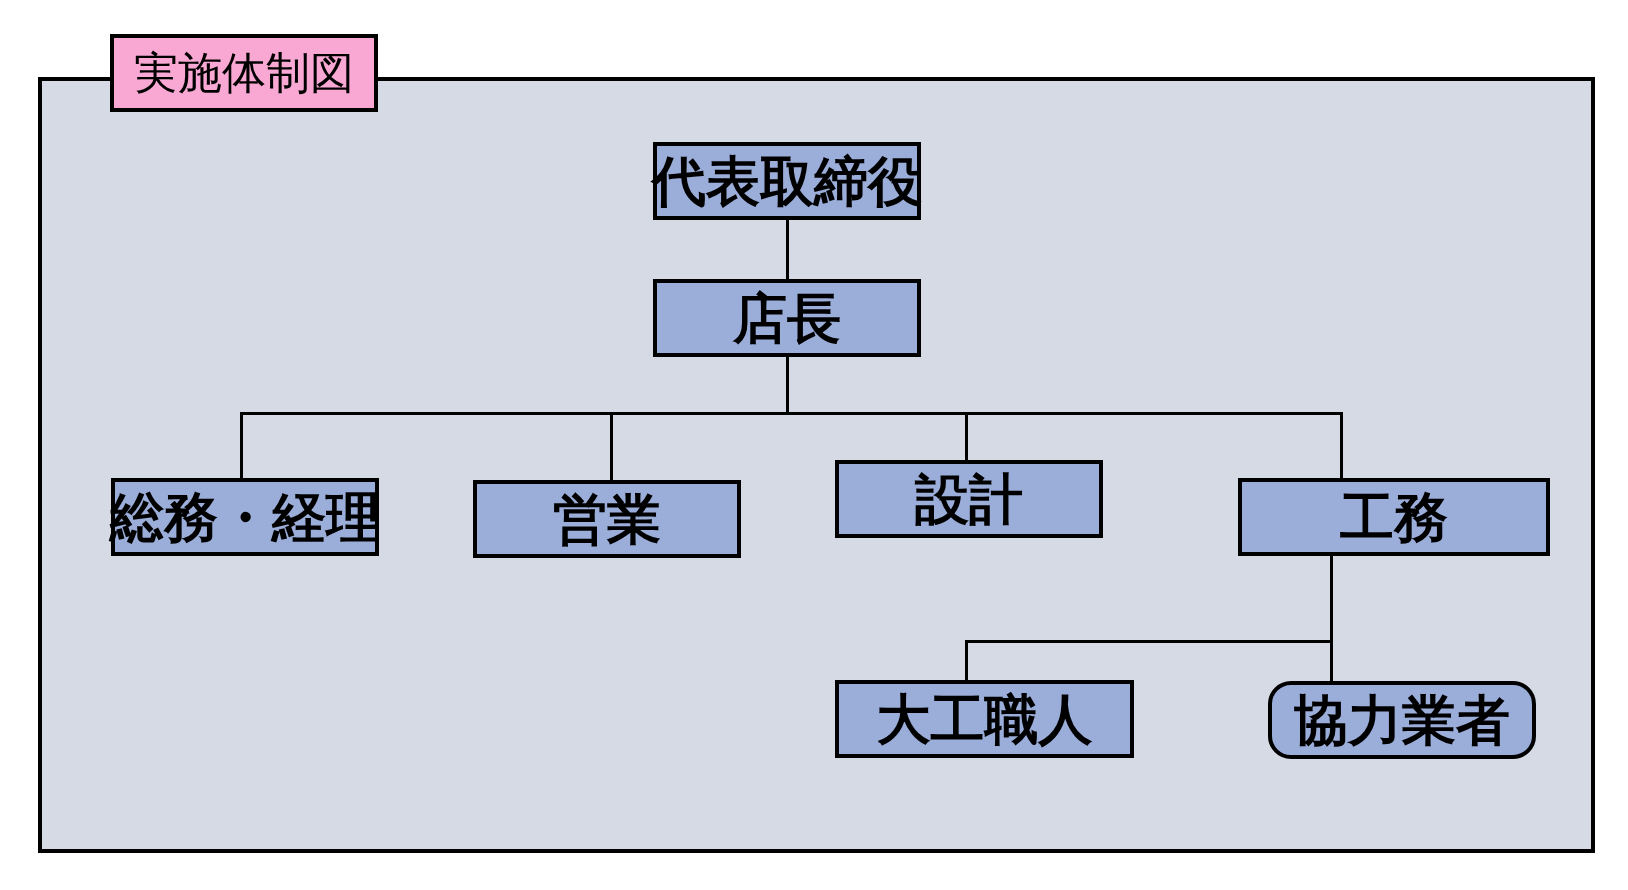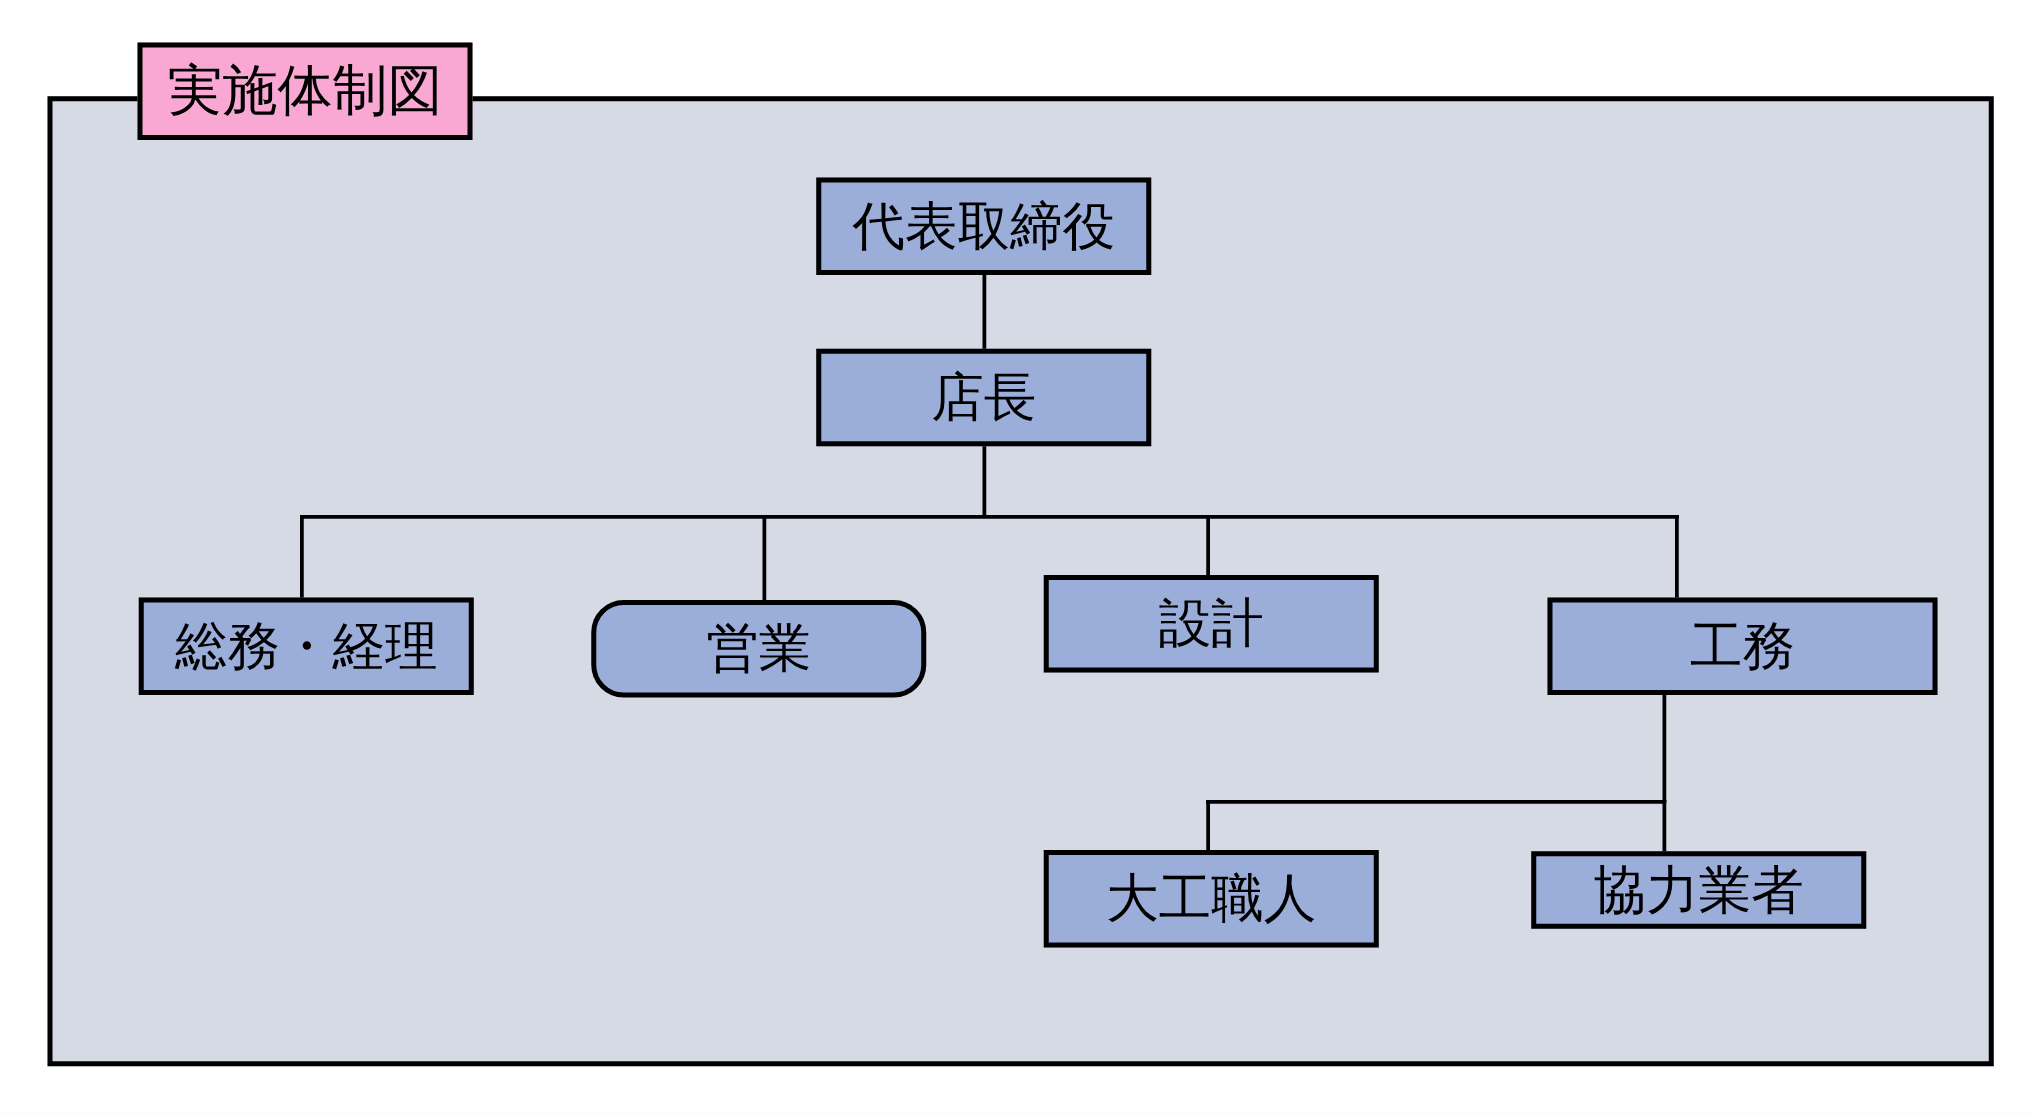--- a/index.html
+++ b/index.html
@@ -61,24 +61,25 @@
     position: absolute;
     background: #9badd9;
     border: 4px solid #000000;
     box-sizing: border-box;
     display: flex;
     align-items: center;
     justify-content: center;
     z-index: 3;
   }
   .node .label {
-    font-size: 42px;
+    font-size: 54px;
     line-height: 1;
     color: #000000;
     white-space: nowrap;
+    font-weight: bold;
   }
 
   
   .conn {
     position: absolute;
     background: #000000;
     z-index: 1;
   }
   .conn.v { width: 3px; }
   .conn.h { height: 3px; }
@@ -111,37 +112,37 @@
   </div>
 
   <div class="node" style="left:653px; top:279px; width:268px; height:78px;justify-content:center;">
     <span class="label">店長</span>
   </div>
 
   <div class="node" style="left:111px; top:478px; width:268px; height:78px;">
     <span class="label">総務・経理</span>
   </div>
 
-  <div class="node" style="left:473px; top:480px; width:268px; height:78px;border-radius:26px;">
+  <div class="node" style="left:473px; top:480px; width:268px; height:78px;">
     <span class="label">営業</span>
   </div>
 
   <div class="node" style="left:835px; top:460px; width:268px; height:78px;">
     <span class="label">設計</span>
   </div>
 
   <div class="node" style="left:1238px; top:478px; width:312px; height:78px;">
     <span class="label">工務</span>
   </div>
 
-  <div class="node" style="left:835px; top:680px; width:268px; height:78px;">
+  <div class="node" style="left:835px; top:680px; width:299px; height:78px;">
     <span class="label">大工職人</span>
   </div>
 
-  <div class="node" style="left:1225px; top:681px; width:268px; height:62px;">
+  <div class="node" style="left:1268px; top:681px; width:268px; height:78px;border-radius:23px;">
     <span class="label">協力業者</span>
   </div>
 
   <div class="title-box">
     <span class="label">実施体制図</span>
   </div>
 
 </div>
 
 </body></html>

